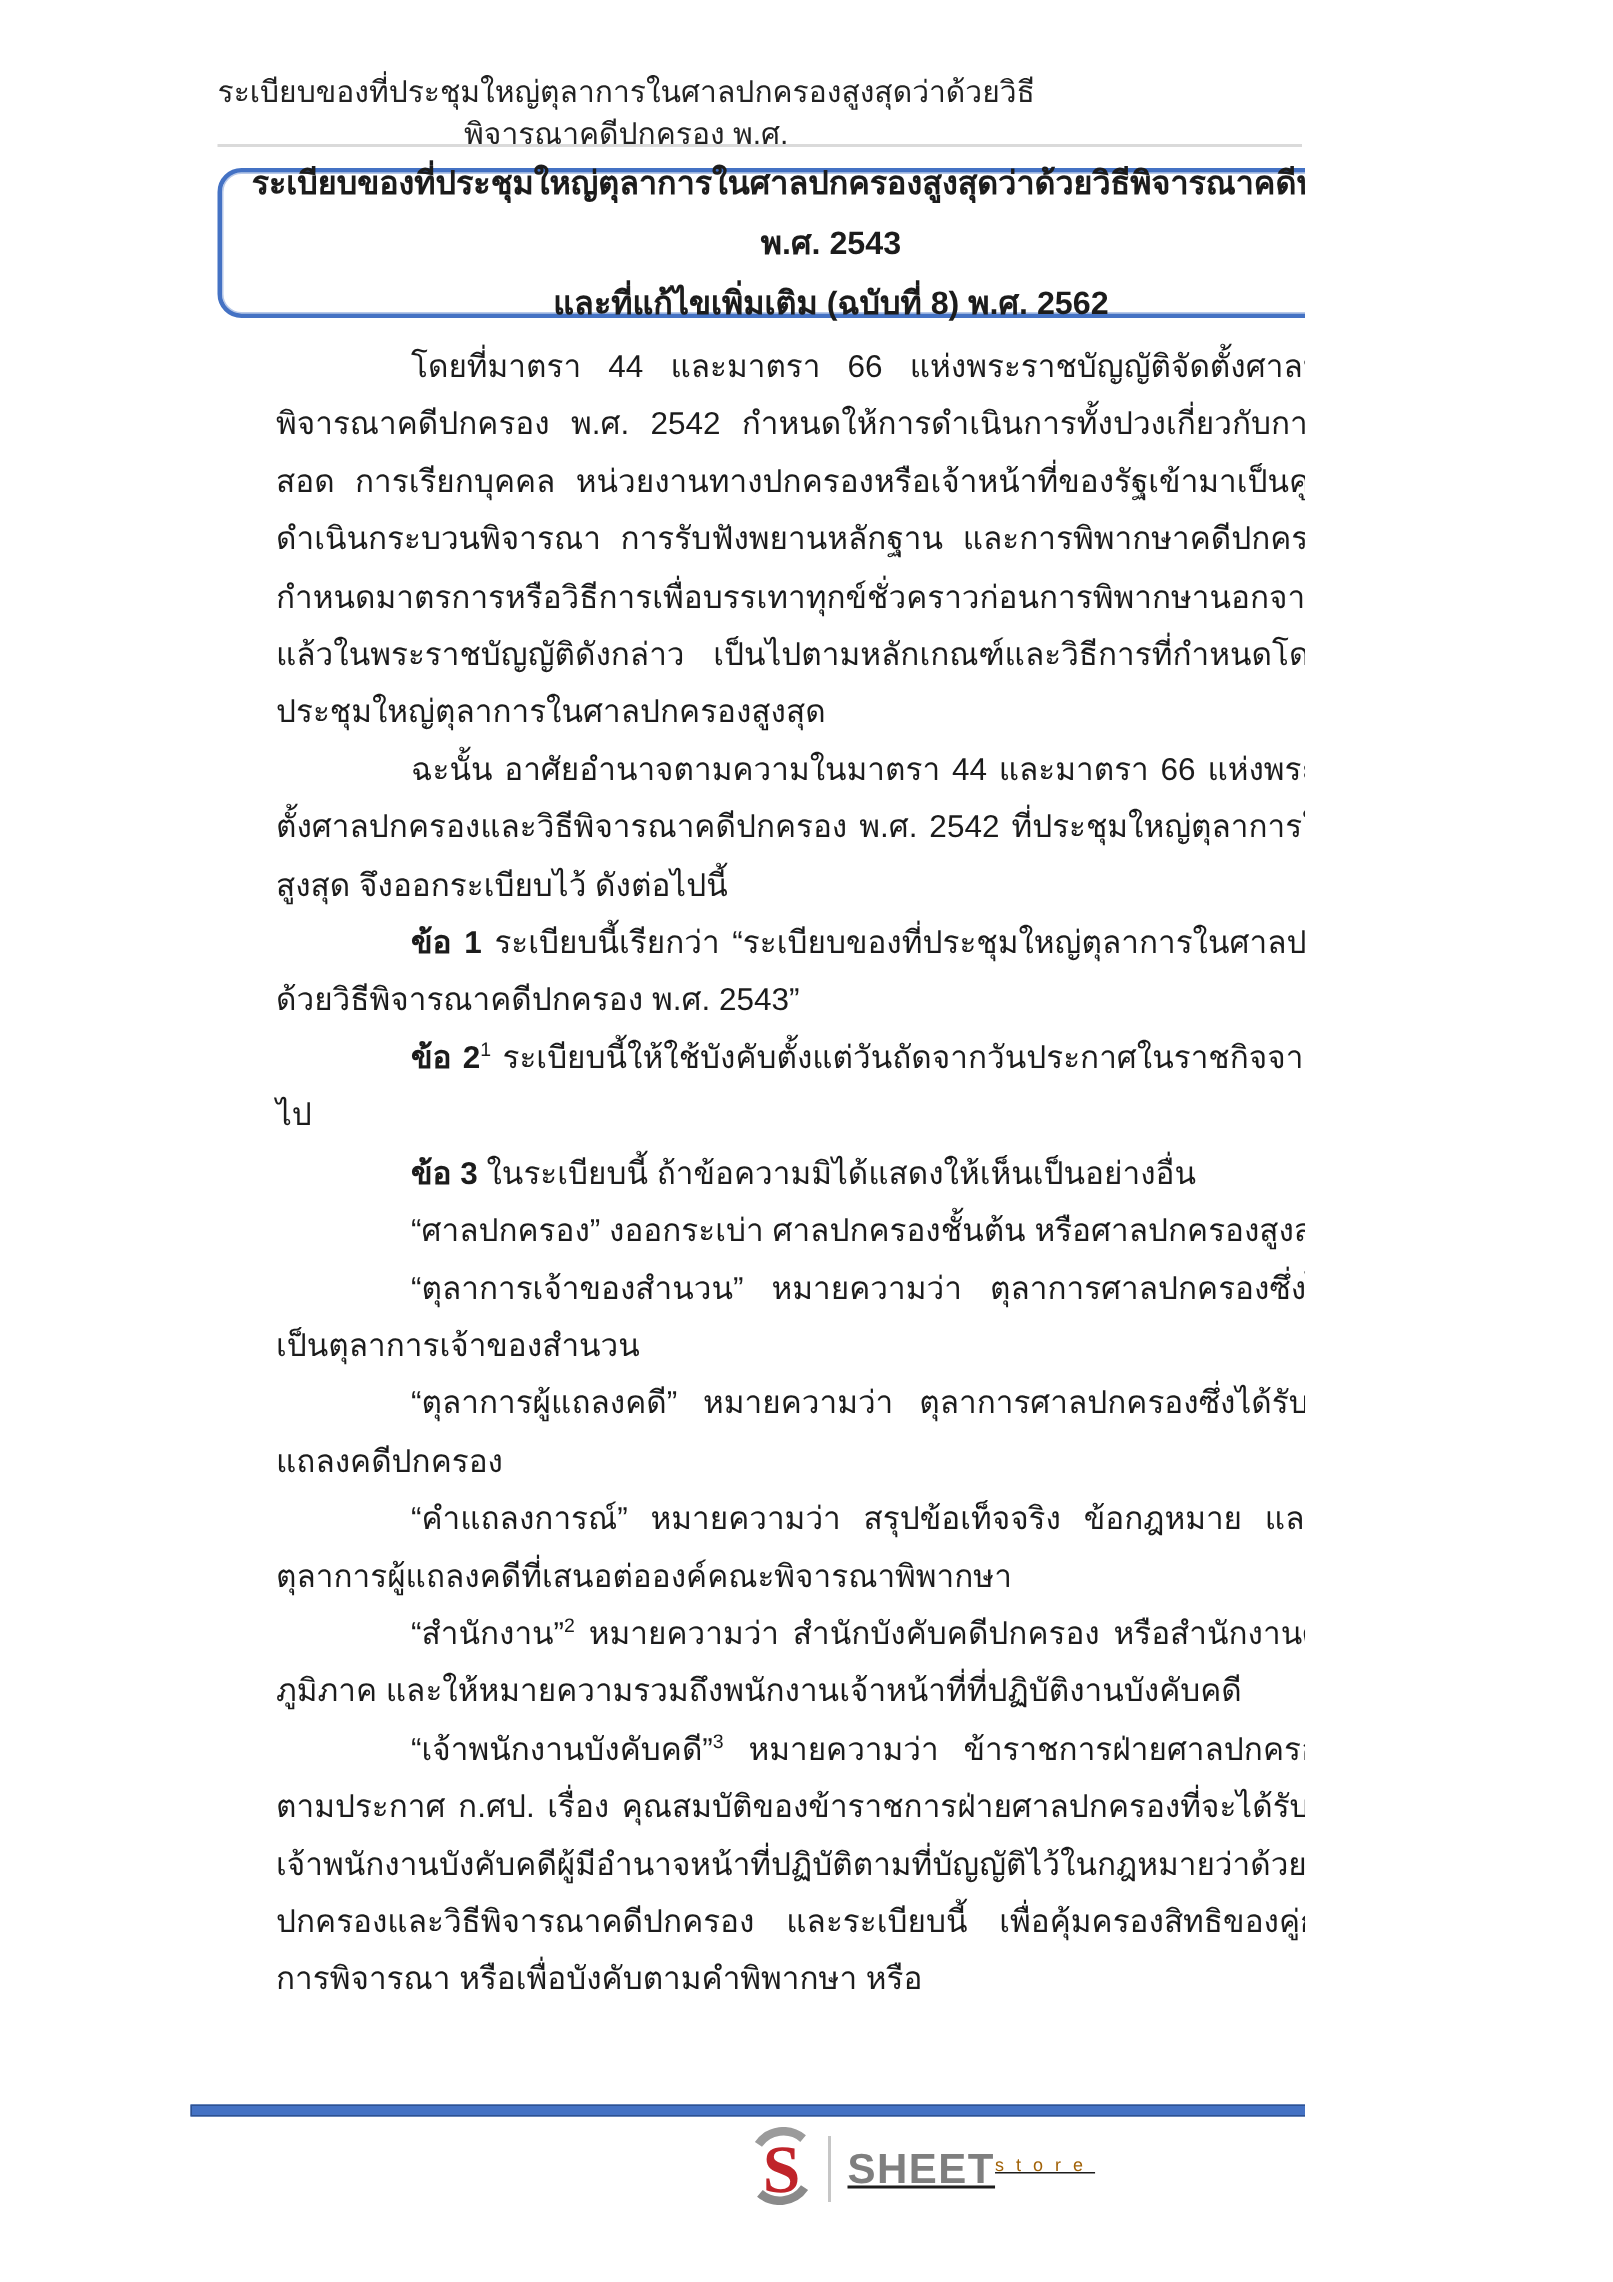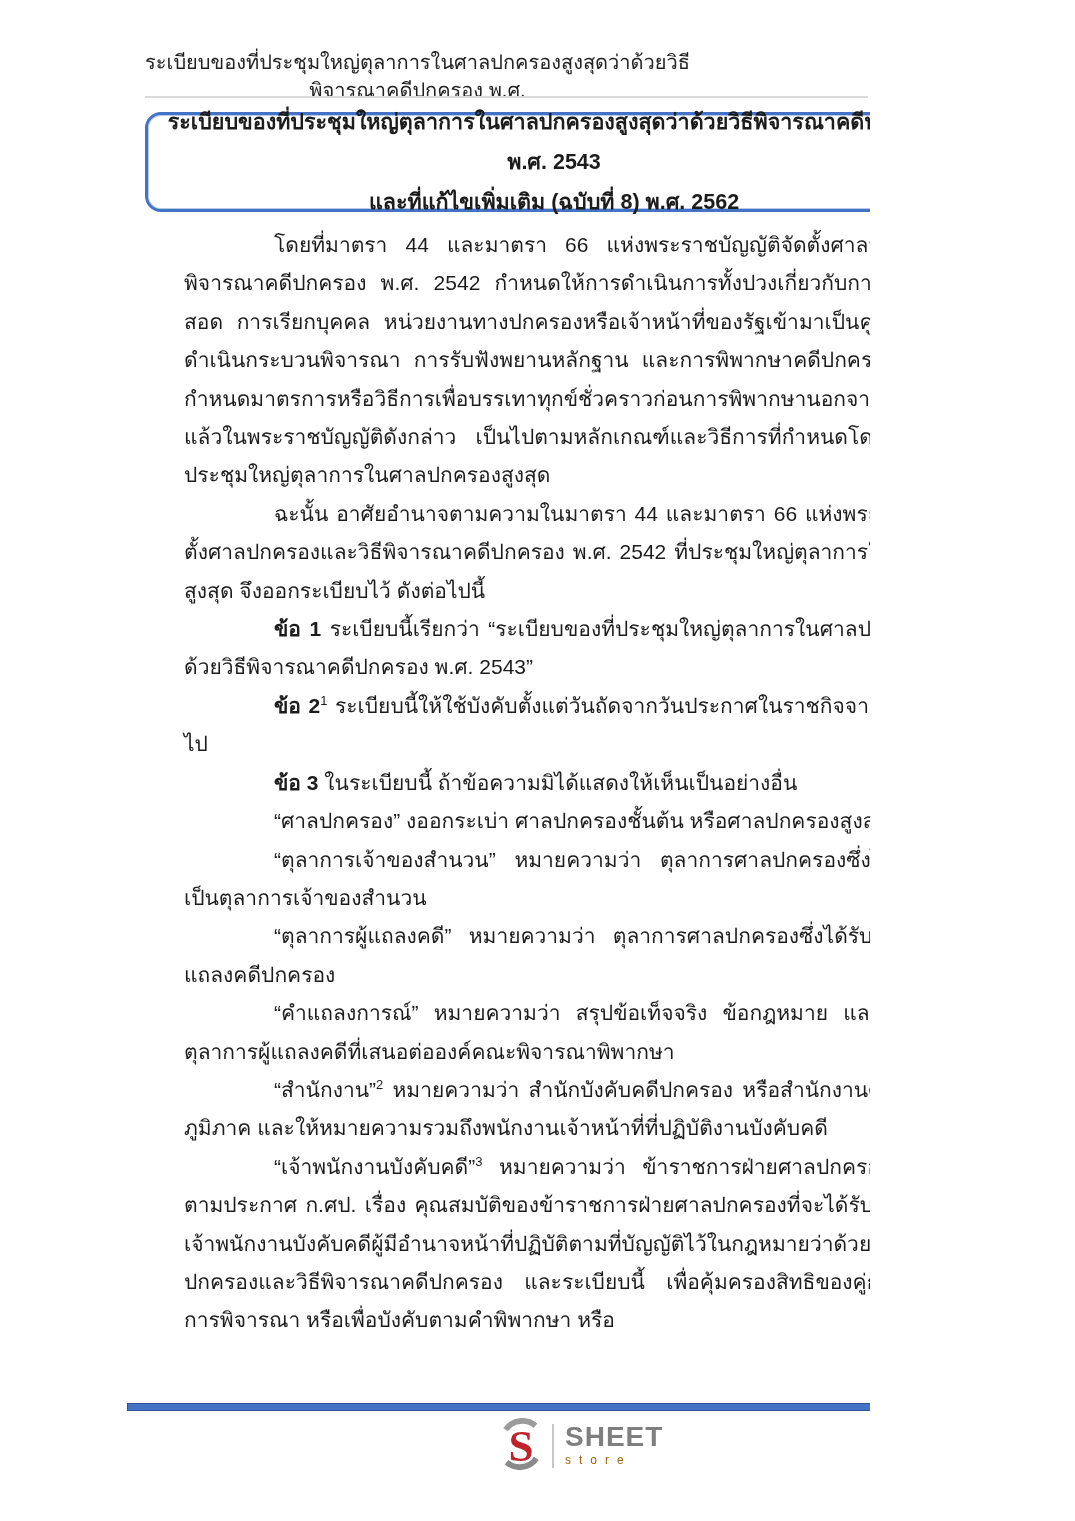--- a/index.html
+++ b/index.html
@@ -49,21 +49,21 @@
   
   .footer-bar{
     position:absolute;left:127px;top:1403px;width:832px;height:6px;
     background:#4472C4;border:1px solid #2e5292;
   }
   .logo{
     position:absolute;left:497px;top:1421px;height:50px;
     display:flex;align-items:center;
   }
   .logo-divider{width:2px;height:44px;background:#c6c6c6;margin:0 11px 0 7px;}
-  .logo-text{display:flex;flex-direction:column;justify-content:center;}
+  .logo-text{display:flex;flex-direction:row;justify-content:center;text-decoration:underline;}
   .logo-name{
     font-size:28px;font-weight:bold;color:#7f7f7f;
     letter-spacing:1px;line-height:26px;
   }
   .logo-sub{
     font-size:12px;color:#a16207;letter-spacing:8px;line-height:16px;margin-top:2px;
   }
 </style>
 </head>
 <body>

